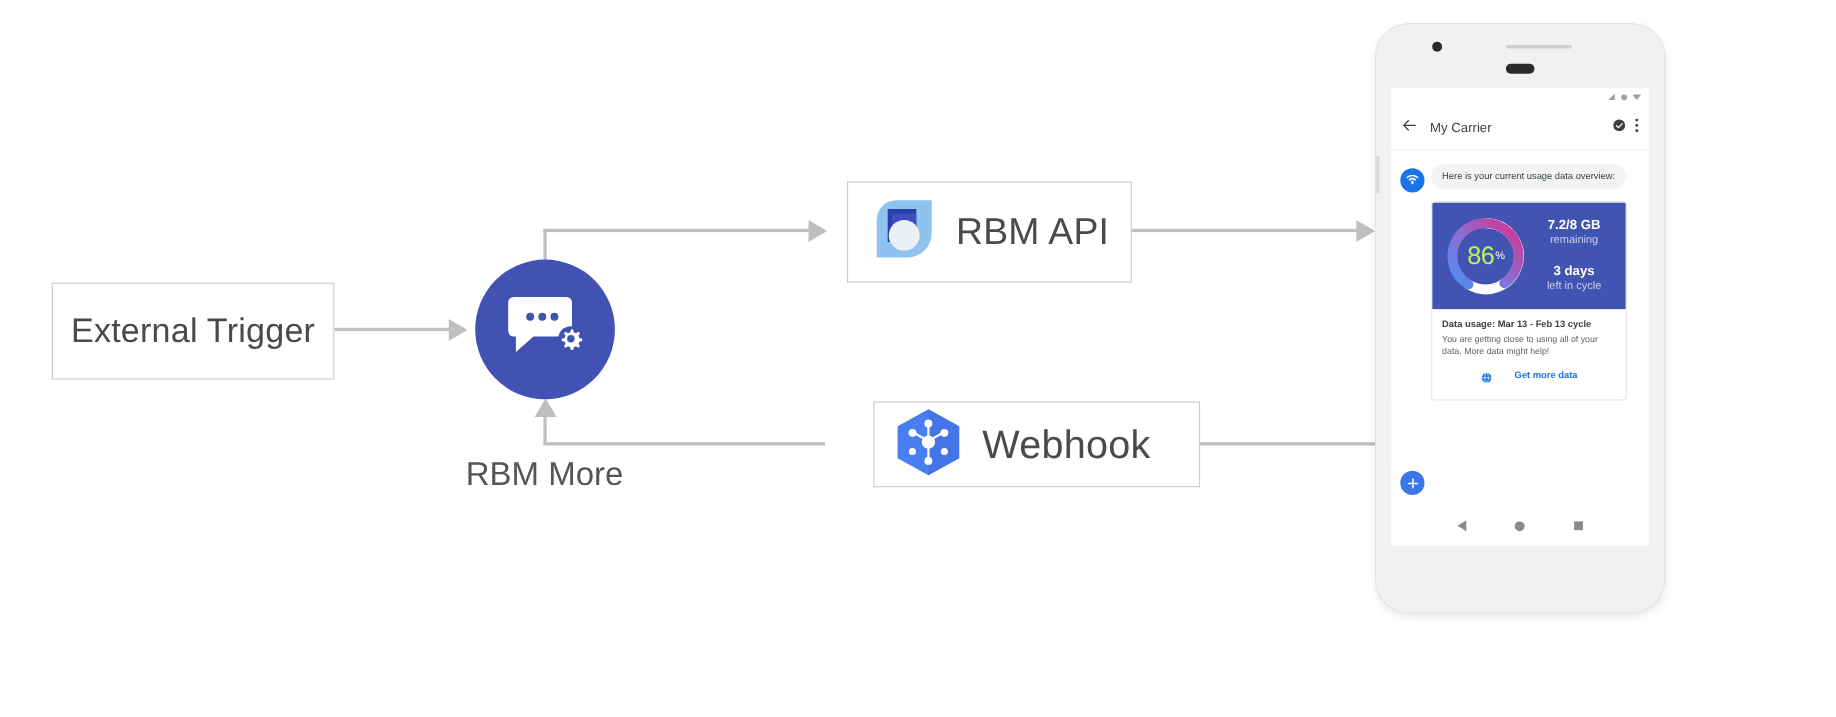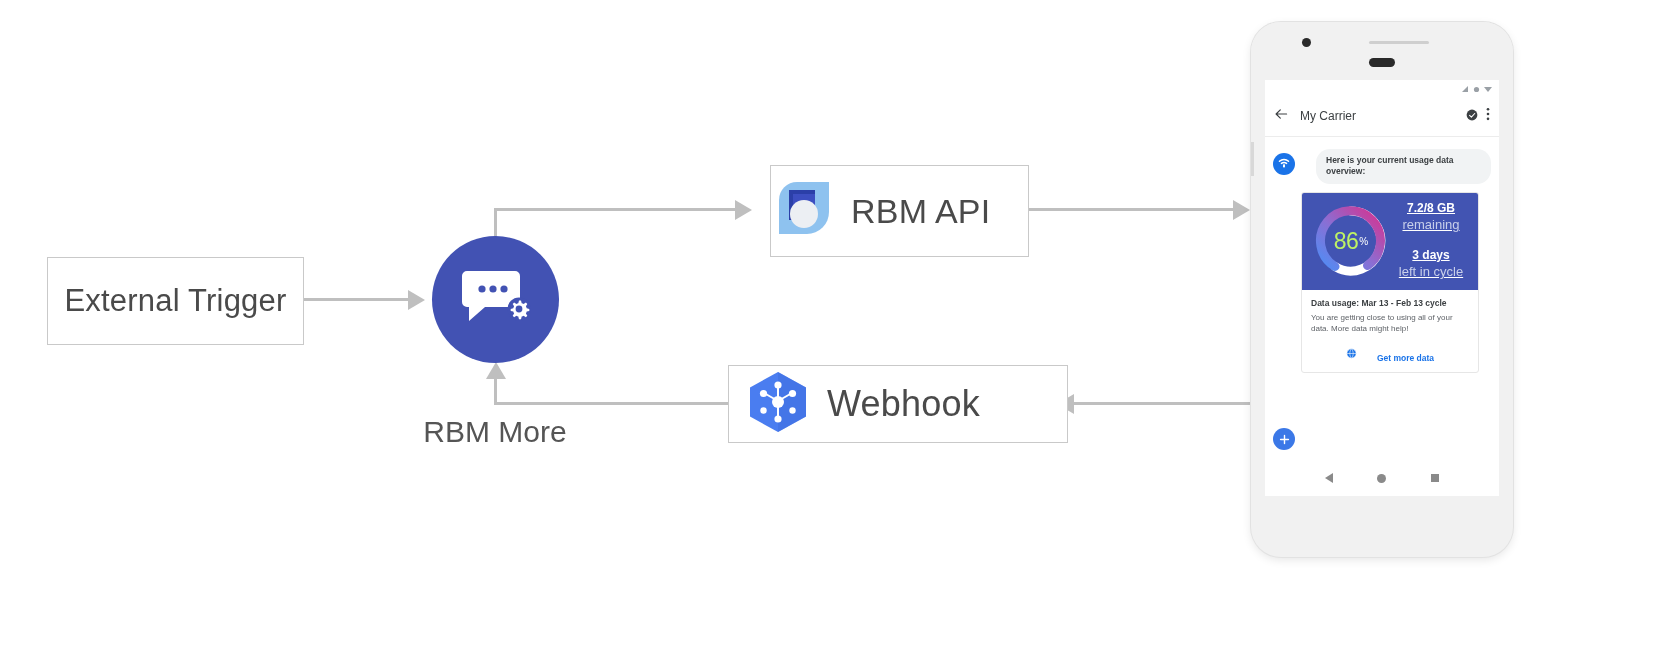--- a/index.html
+++ b/index.html
@@ -46,28 +46,29 @@
     justify-content: center;
   }
   #external-trigger .flowlabel { font-size: 31px; }
 
   
   #rbm-api-box {
     left: 770px;
     top: 165px;
     width: 259px;
     height: 92px;
+    padding-left: 18px;
   }
   #rbm-api-box .flowlabel { font-size: 34px; margin-left: 14px; }
 
   
   #webhook-box {
-    left: 728px;
+    left: 794px;
     top: 365px;
-    width: 340px;
+    width: 297px;
     height: 78px;
     padding-left: 16px;
   }
   #webhook-box .flowlabel { font-size: 36px; margin-left: 16px; }
 
   
   #rbm-agent-node {
     position: absolute;
     left: 432px;
     top: 236px;
@@ -204,22 +205,21 @@
   .appbar-ico { flex: 0 0 auto; margin-left: 8px; }
 
   
   #conversation {
     padding: 12px 8px 0 8px;
     background: #ffffff;
   }
   #message-row {
     display: flex;
     align-items: flex-start;
-    gap: 21px;
-    font-weight: bold;
+    gap: 6px;
   }
   #agent-avatar {
     flex: 0 0 auto;
     width: 22px; height: 22px;
     border-radius: 50%;
     background: #1a73e8;
     display: flex; align-items: center; justify-content: center;
     margin-top: 4px;
   }
   #message-bubble {
@@ -271,44 +271,43 @@
     font-size: 10px;
     color: #ffffff;
     vertical-align: baseline;
     margin-left: 1px;
   }
   #usage-stats {
     flex: 1;
     text-align: center;
     color: #ffffff;
     padding-right: 6px;
-    text-decoration: underline;
   }
   .stat-big { font-size: 12px; font-weight: bold; line-height: 1.2; }
-  .stat-small { font-size: 13px; color: #c8cfea; line-height: 1.5; }
+  .stat-small { font-size: 10px; color: #c8cfea; line-height: 1.5; }
   .stat-gap { height: 13px; }
 
   #card-text {
     padding: 8px 9px 4px 9px;
   }
   #card-title {
     font-size: 8.5px;
     font-weight: bold;
     color: #3c4043;
     line-height: 1.4;
   }
   #card-body {
     font-size: 8px;
     color: #5f6368;
     line-height: 1.45;
     margin-top: 2px;
   }
   #card-action {
     display: flex;
-    align-items: flex-end;
+    align-items: flex-start;
     justify-content: center;
     gap: 20px;
     padding: 6px 0 9px 0;
   }
   #card-action-label {
     font-size: 8.5px;
     color: #1a73e8;
     font-weight: bold;
   }
 

